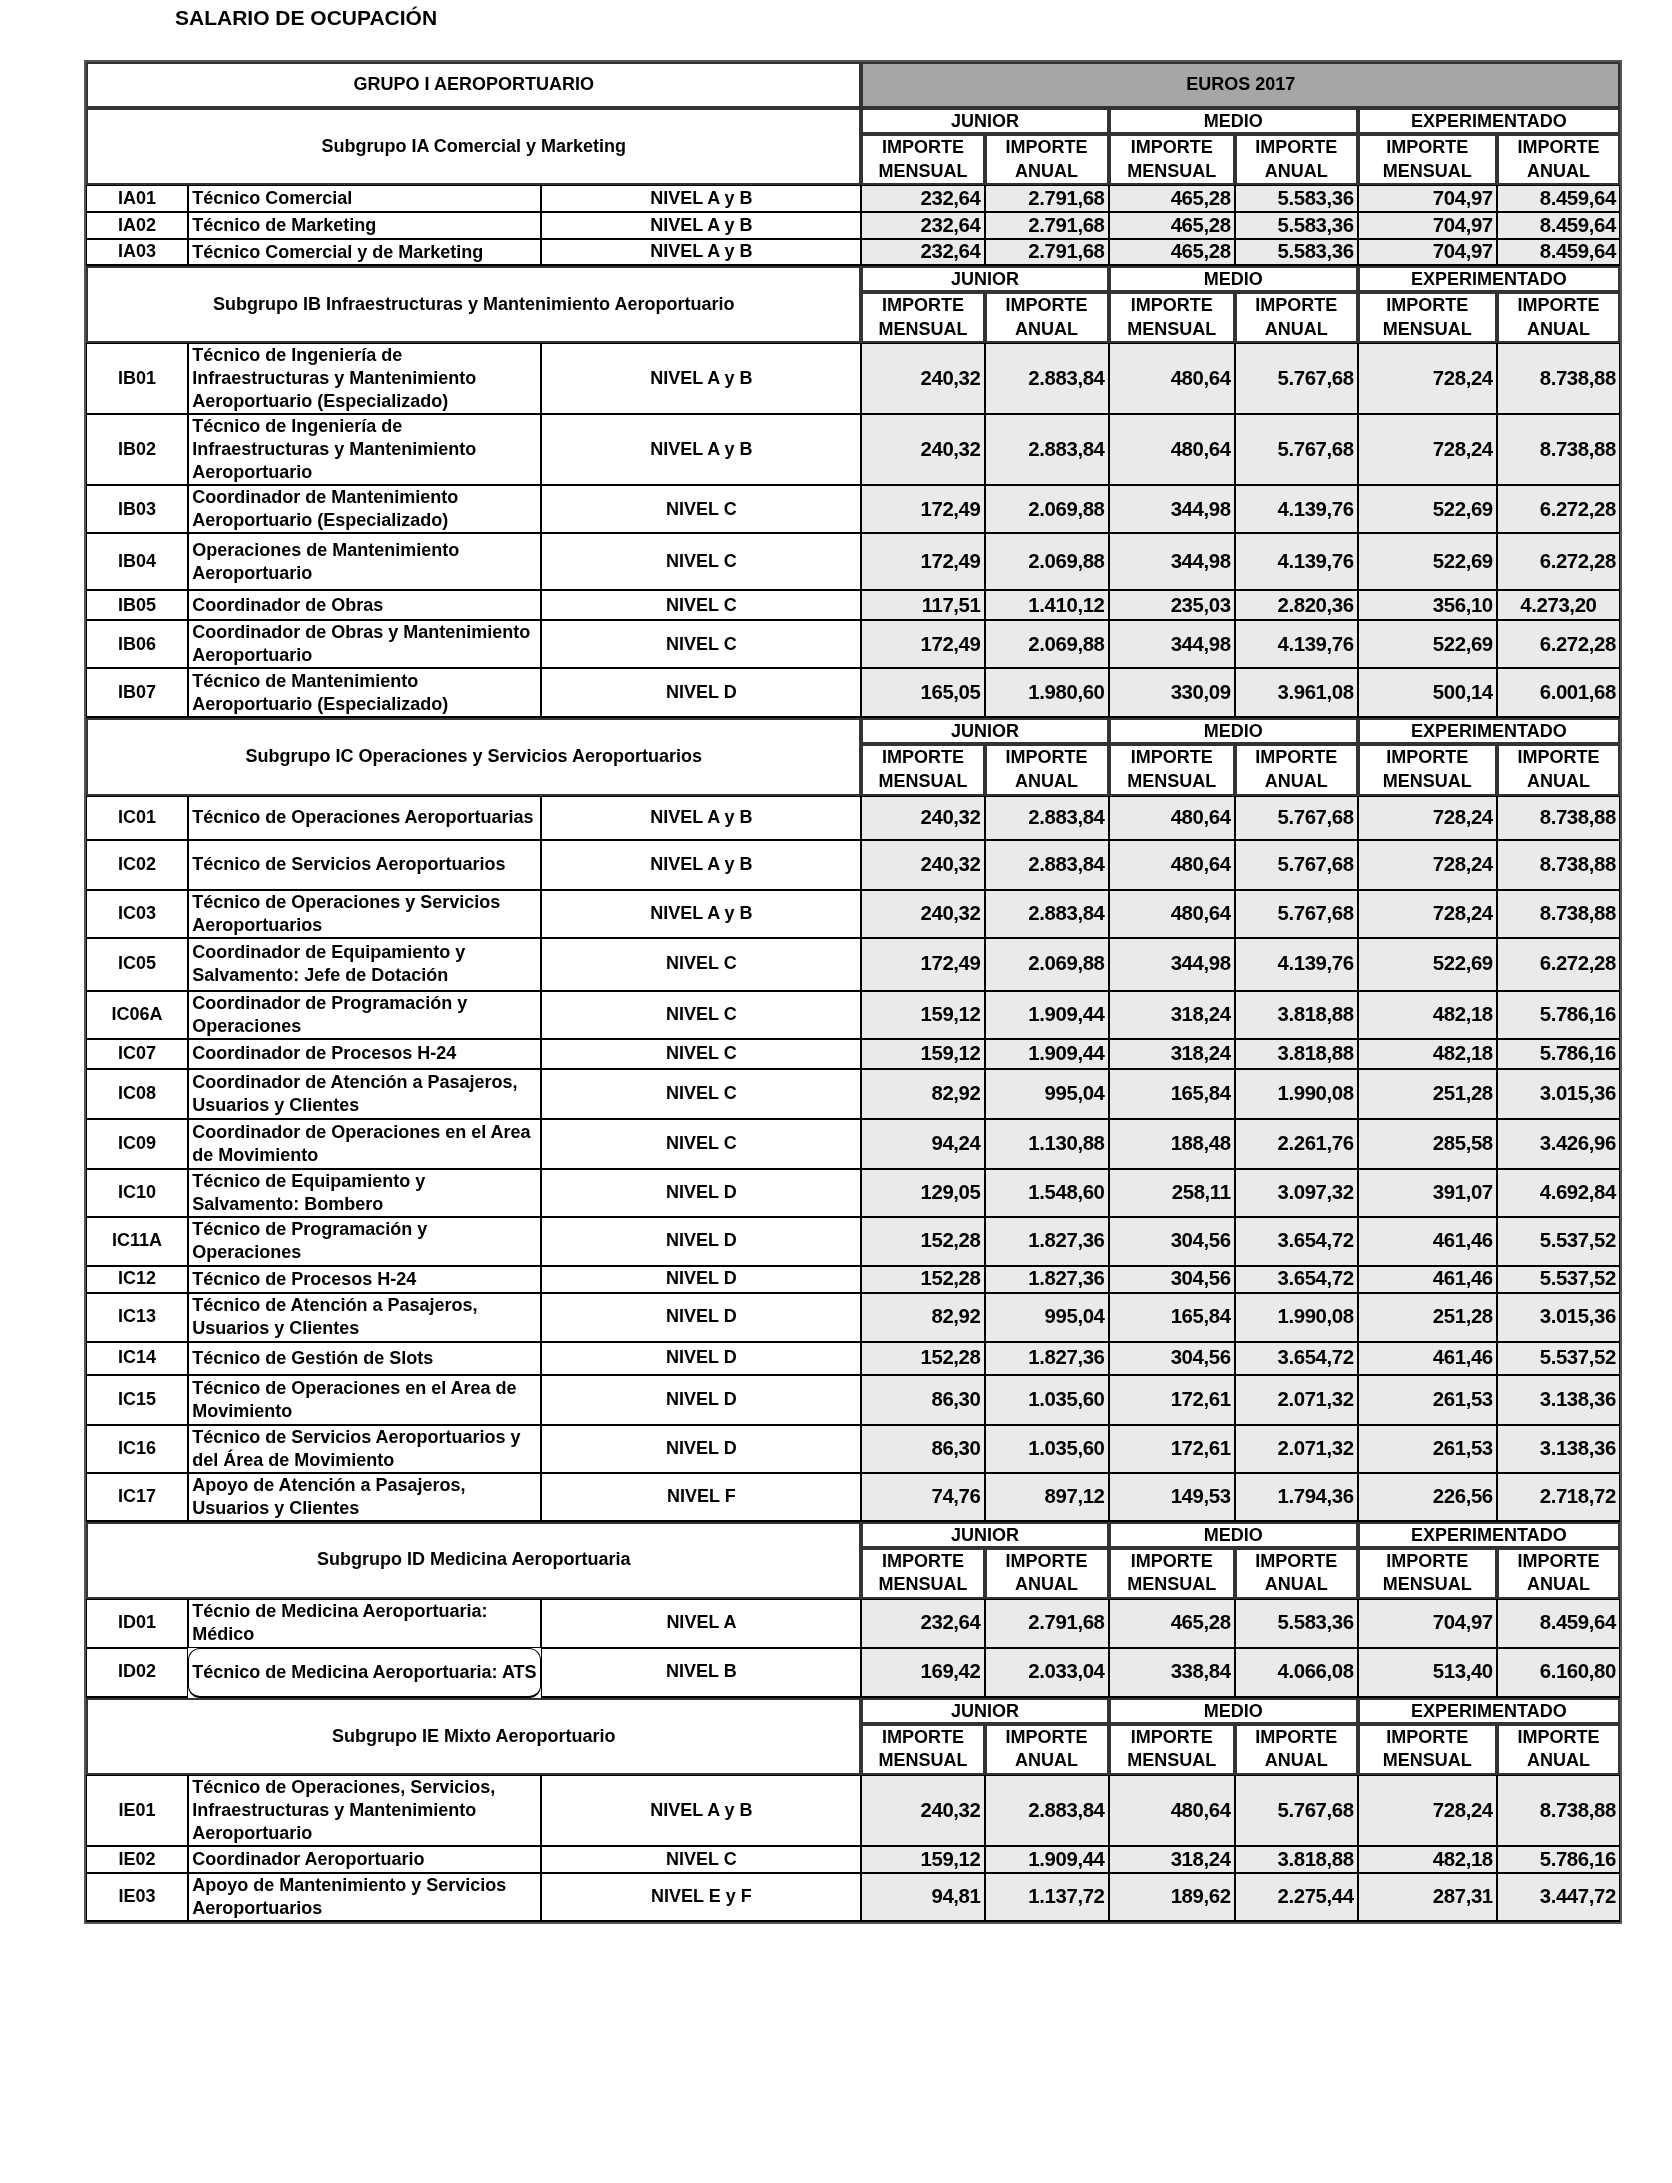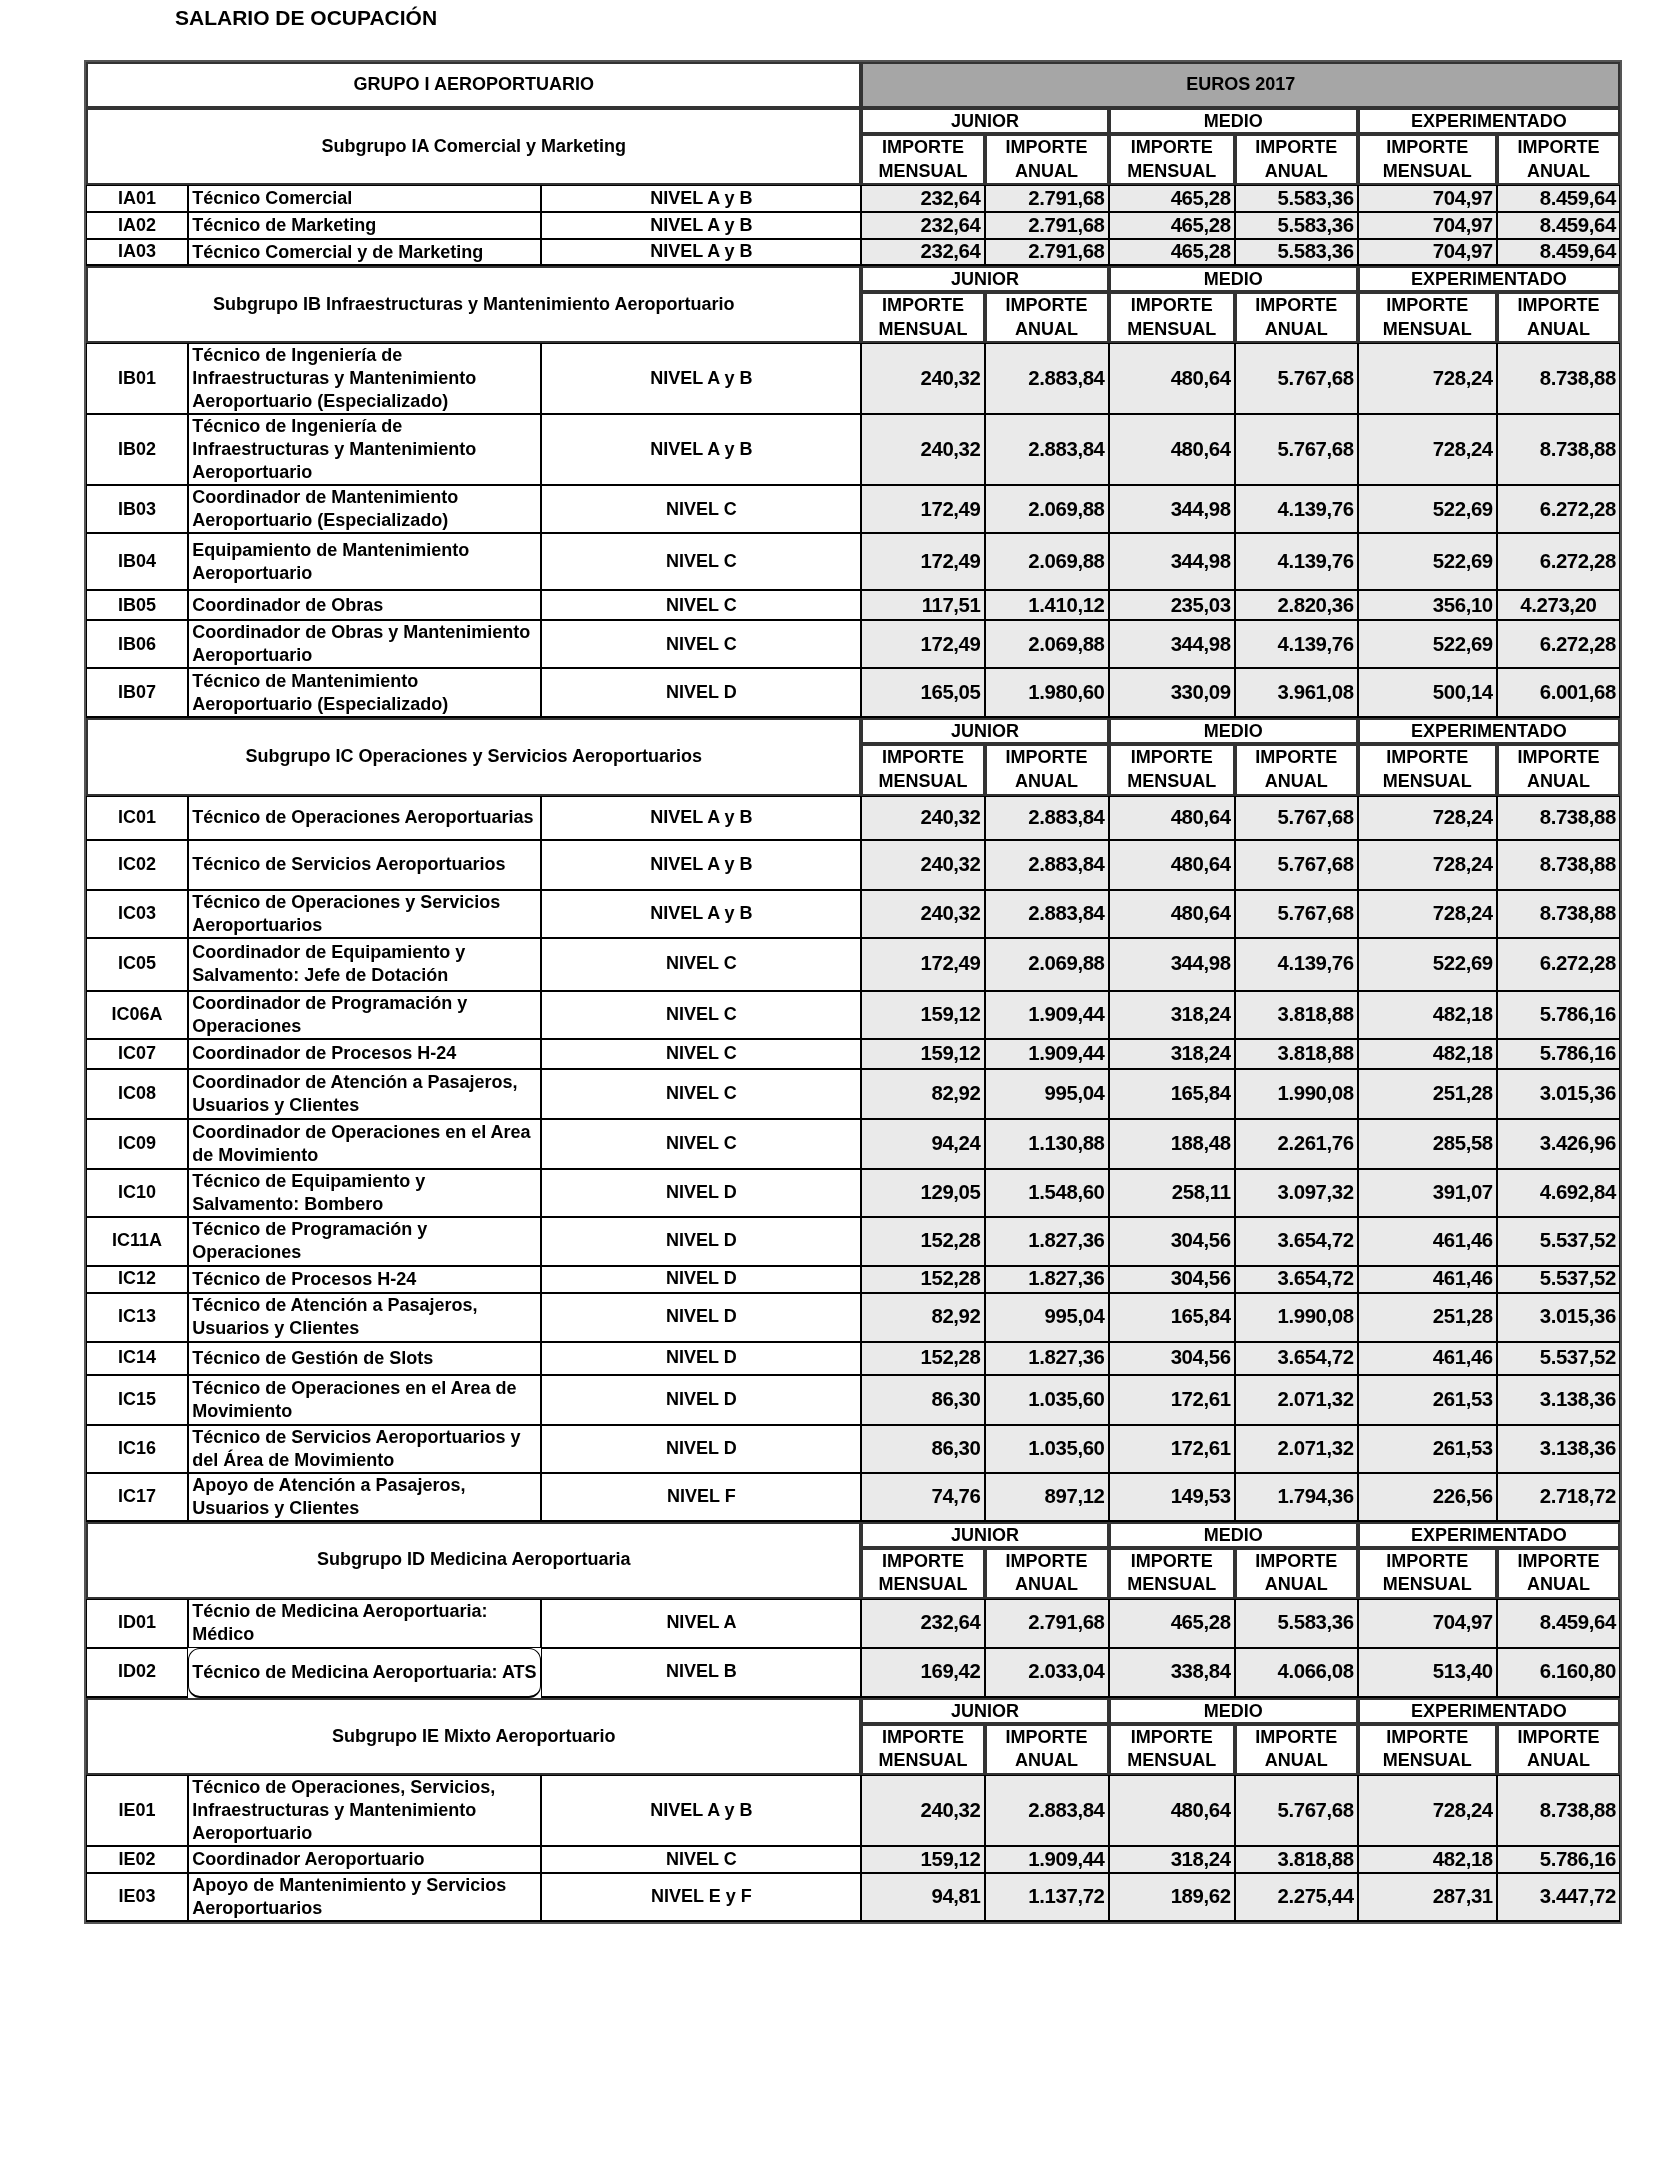--- a/index.html
+++ b/index.html
@@ -170,21 +170,21 @@
           <td class="level" style="height: 47px;">NIVEL C</td>
           <td class="num" style="height: 47px;">172,49</td>
           <td class="num" style="height: 47px;">2.069,88</td>
           <td class="num" style="height: 47px;">344,98</td>
           <td class="num" style="height: 47px;">4.139,76</td>
           <td class="num" style="height: 47px;">522,69</td>
           <td class="num" style="height: 47px;">6.272,28</td>
         </tr>
         <tr>
           <td class="code" style="height: 57px;">IB04</td>
-          <td class="job" style="height: 57px;">Equipamiento de Mantenimiento Aeroportuario</td>
+          <td class="job" style="height: 57px;">Operaciones de Mantenimiento Aeroportuario</td>
           <td class="level" style="height: 57px;">NIVEL C</td>
           <td class="num" style="height: 57px;">172,49</td>
           <td class="num" style="height: 57px;">2.069,88</td>
           <td class="num" style="height: 57px;">344,98</td>
           <td class="num" style="height: 57px;">4.139,76</td>
           <td class="num" style="height: 57px;">522,69</td>
           <td class="num" style="height: 57px;">6.272,28</td>
         </tr>
         <tr>
           <td class="code" style="height: 30px;">IB05</td>

